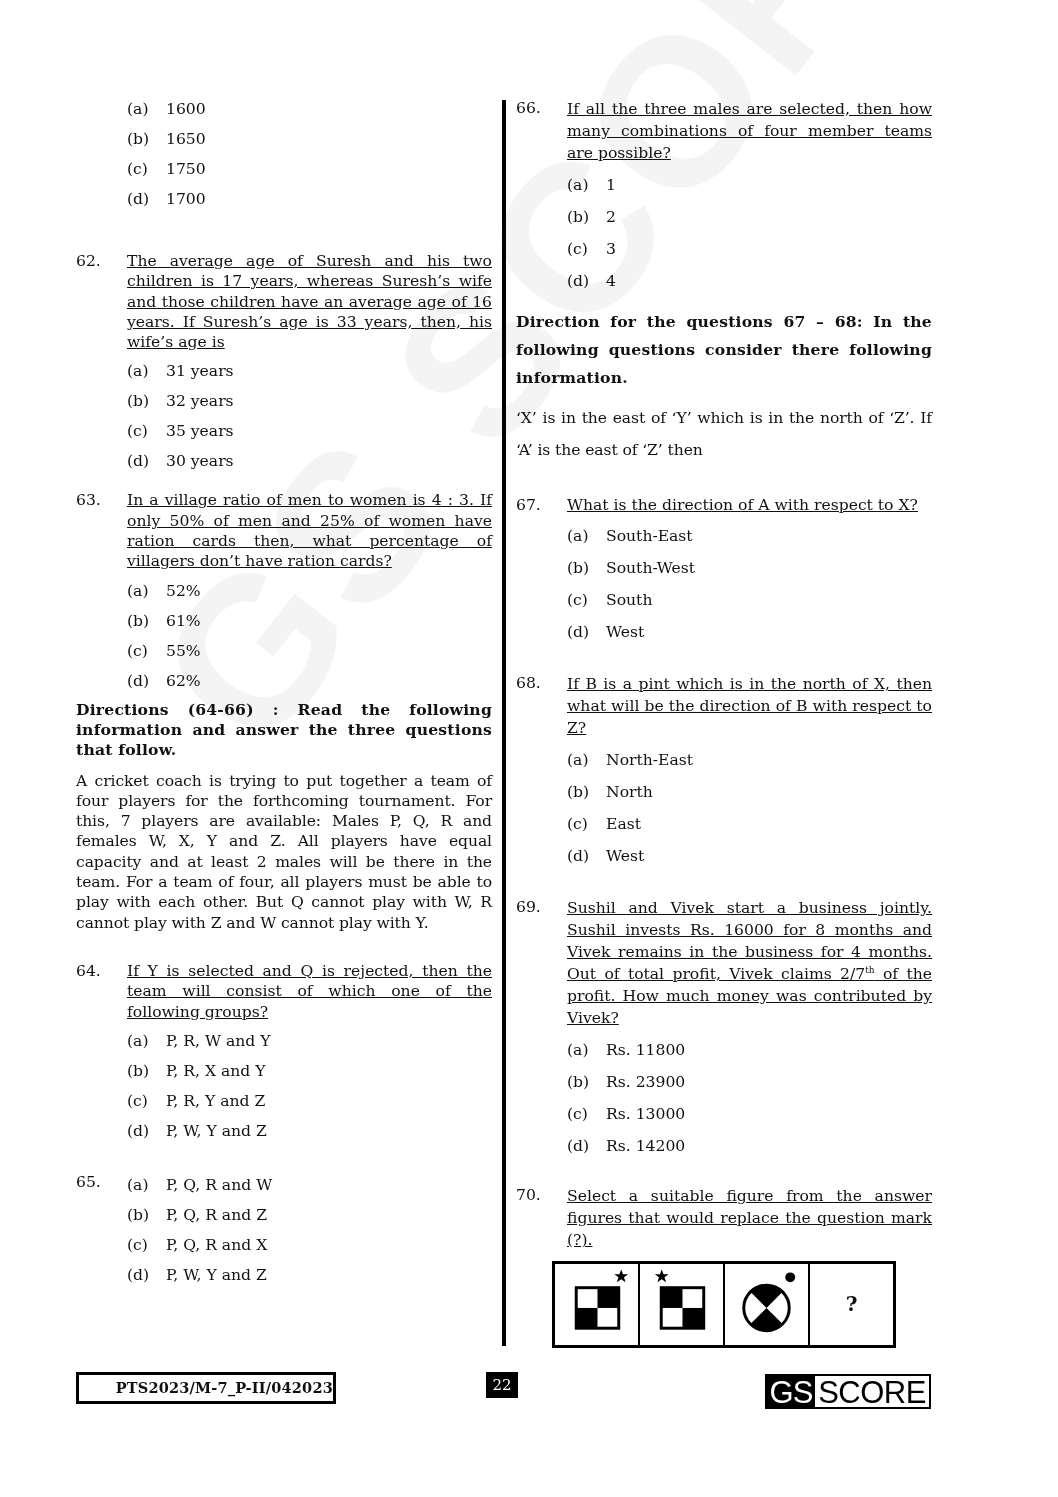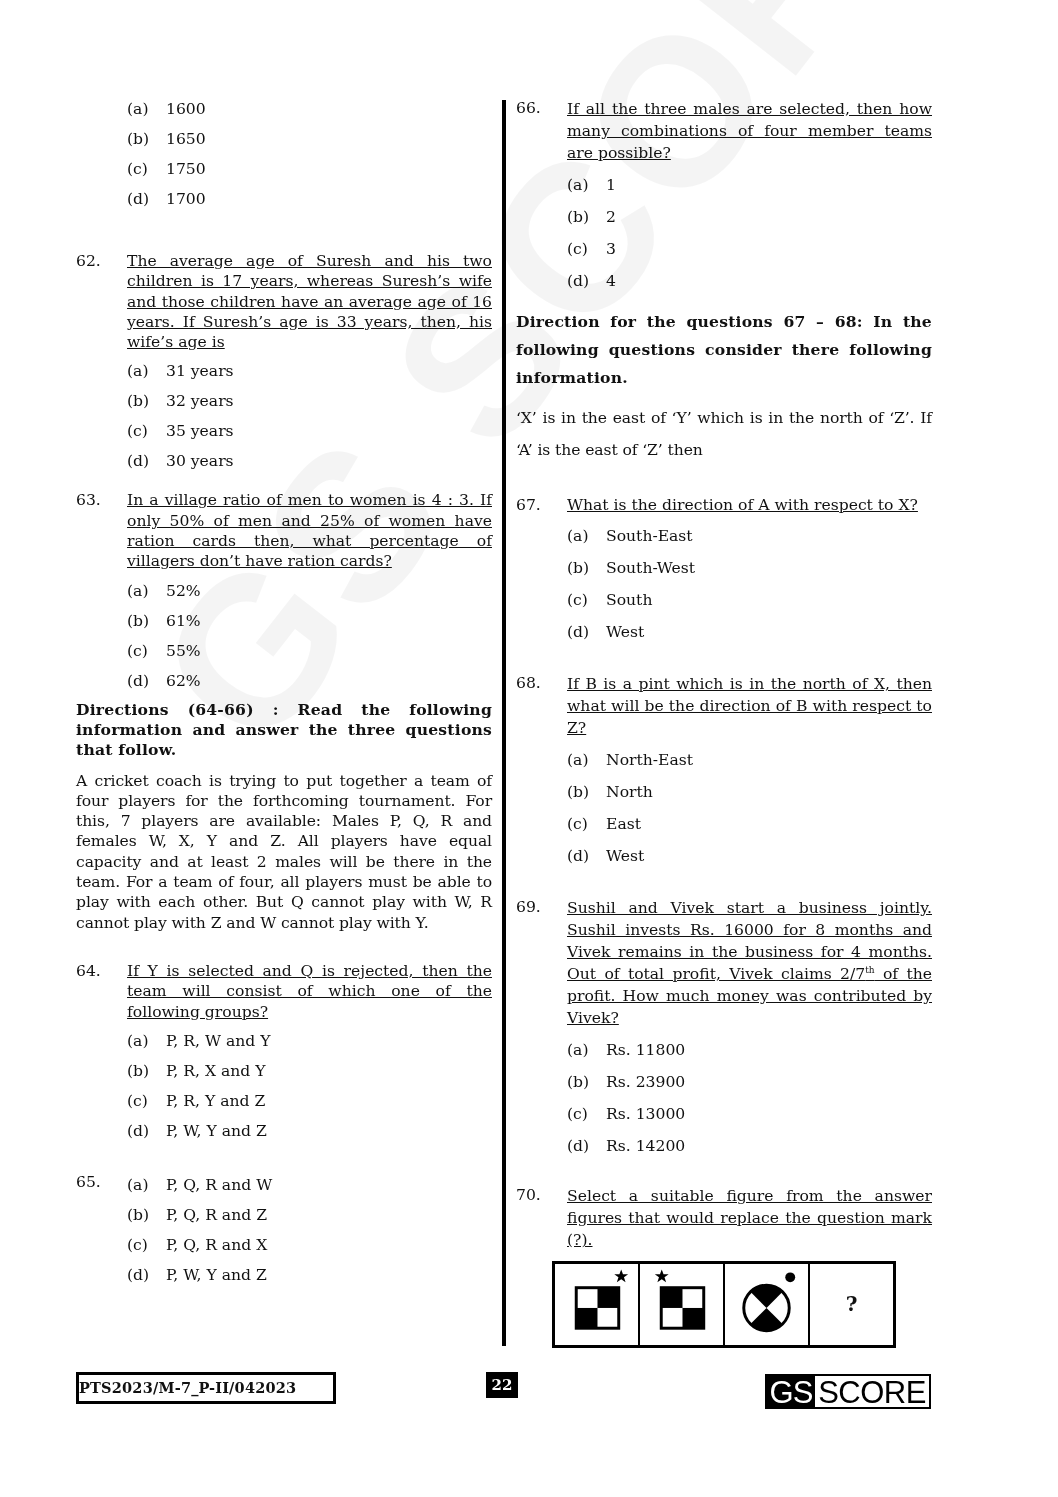--- a/index.html
+++ b/index.html
@@ -83,29 +83,29 @@
 
   .footer-code {
     position: absolute;
     left: 76px; top: 1372px;
     width: 260px; height: 32px;
     border: 3px solid #000;
     font-family: "DejaVu Serif", serif;
     font-weight: bold;
     font-size: 14.5px;
     line-height: 26px;
-    text-align: left;
+    text-align: right;
     letter-spacing: 0.2px;
   }
   .page-num {
     position: absolute;
     left: 486px; top: 1372px;
     width: 32px; height: 26px;
     background: #000; color: #fff;
-    font-weight: bold;
+    font-weight: normal;
     font-size: 15px; line-height: 26px;
     text-align: center;
   }
   .logo {
     position: absolute;
     left: 765px; top: 1374px;
     width: 166px; height: 35px;
     border: 2px solid #000;
     display: flex;
     font-family: "Liberation Sans", sans-serif;

